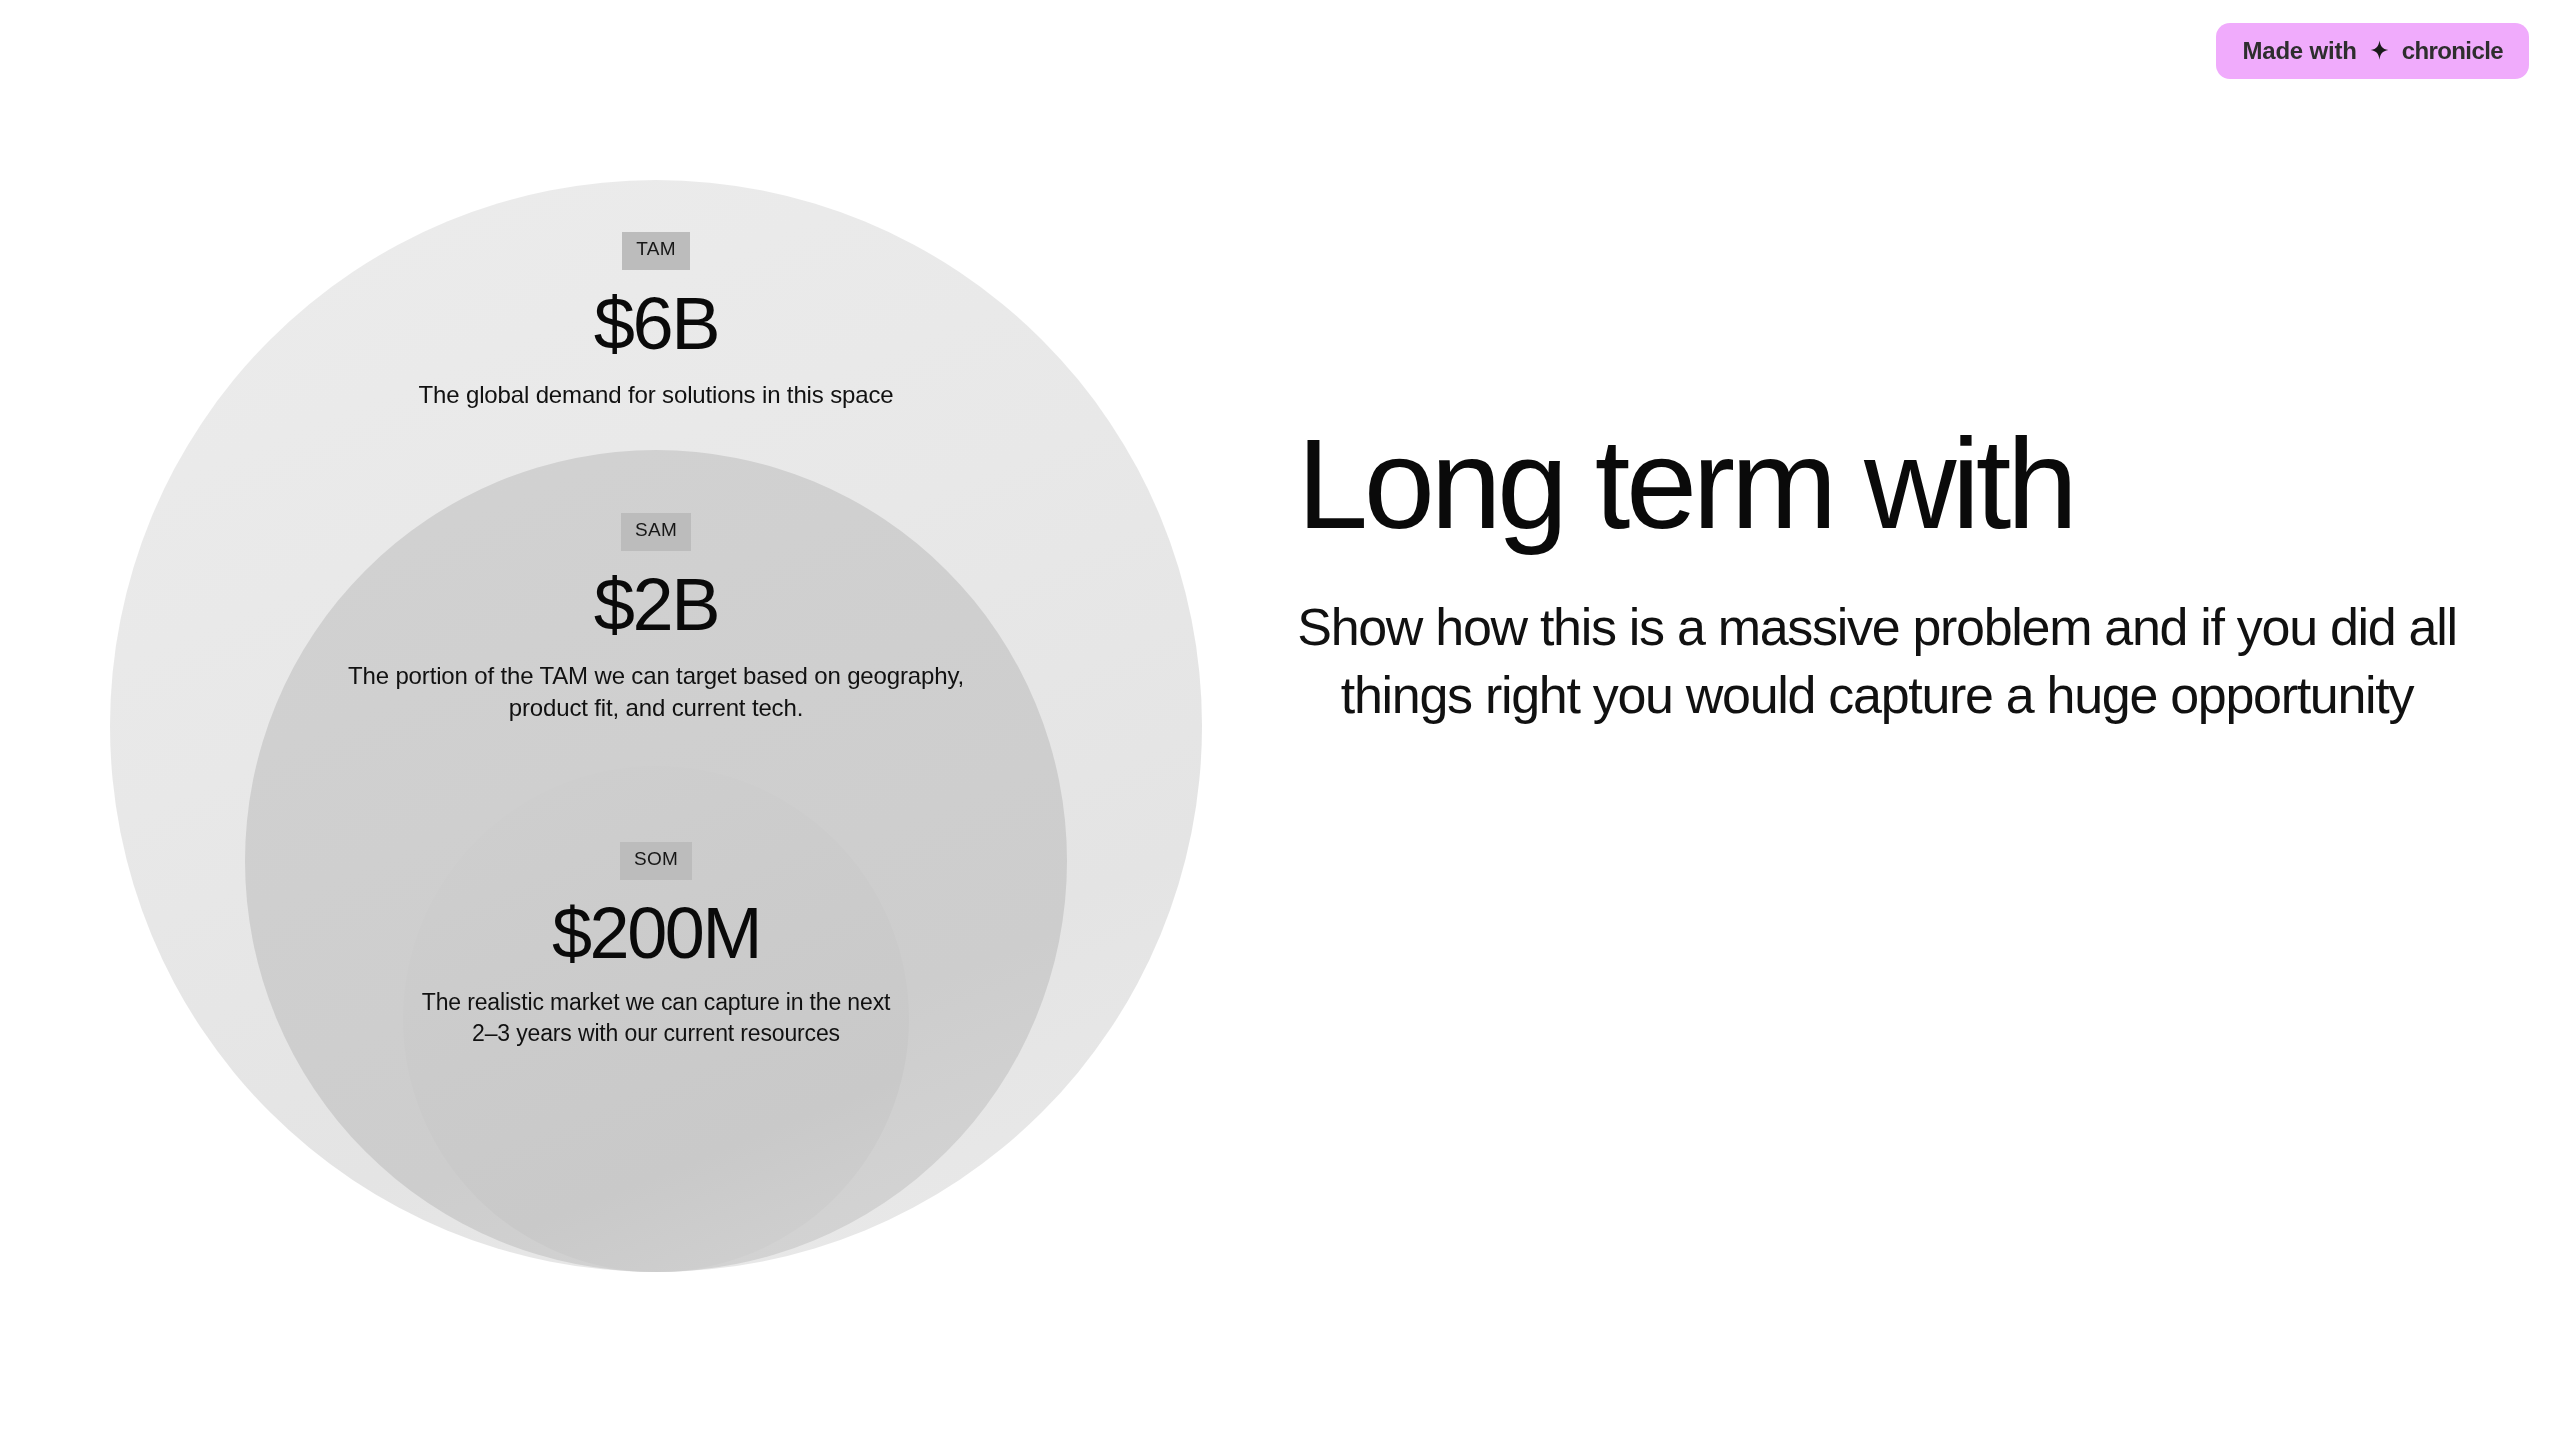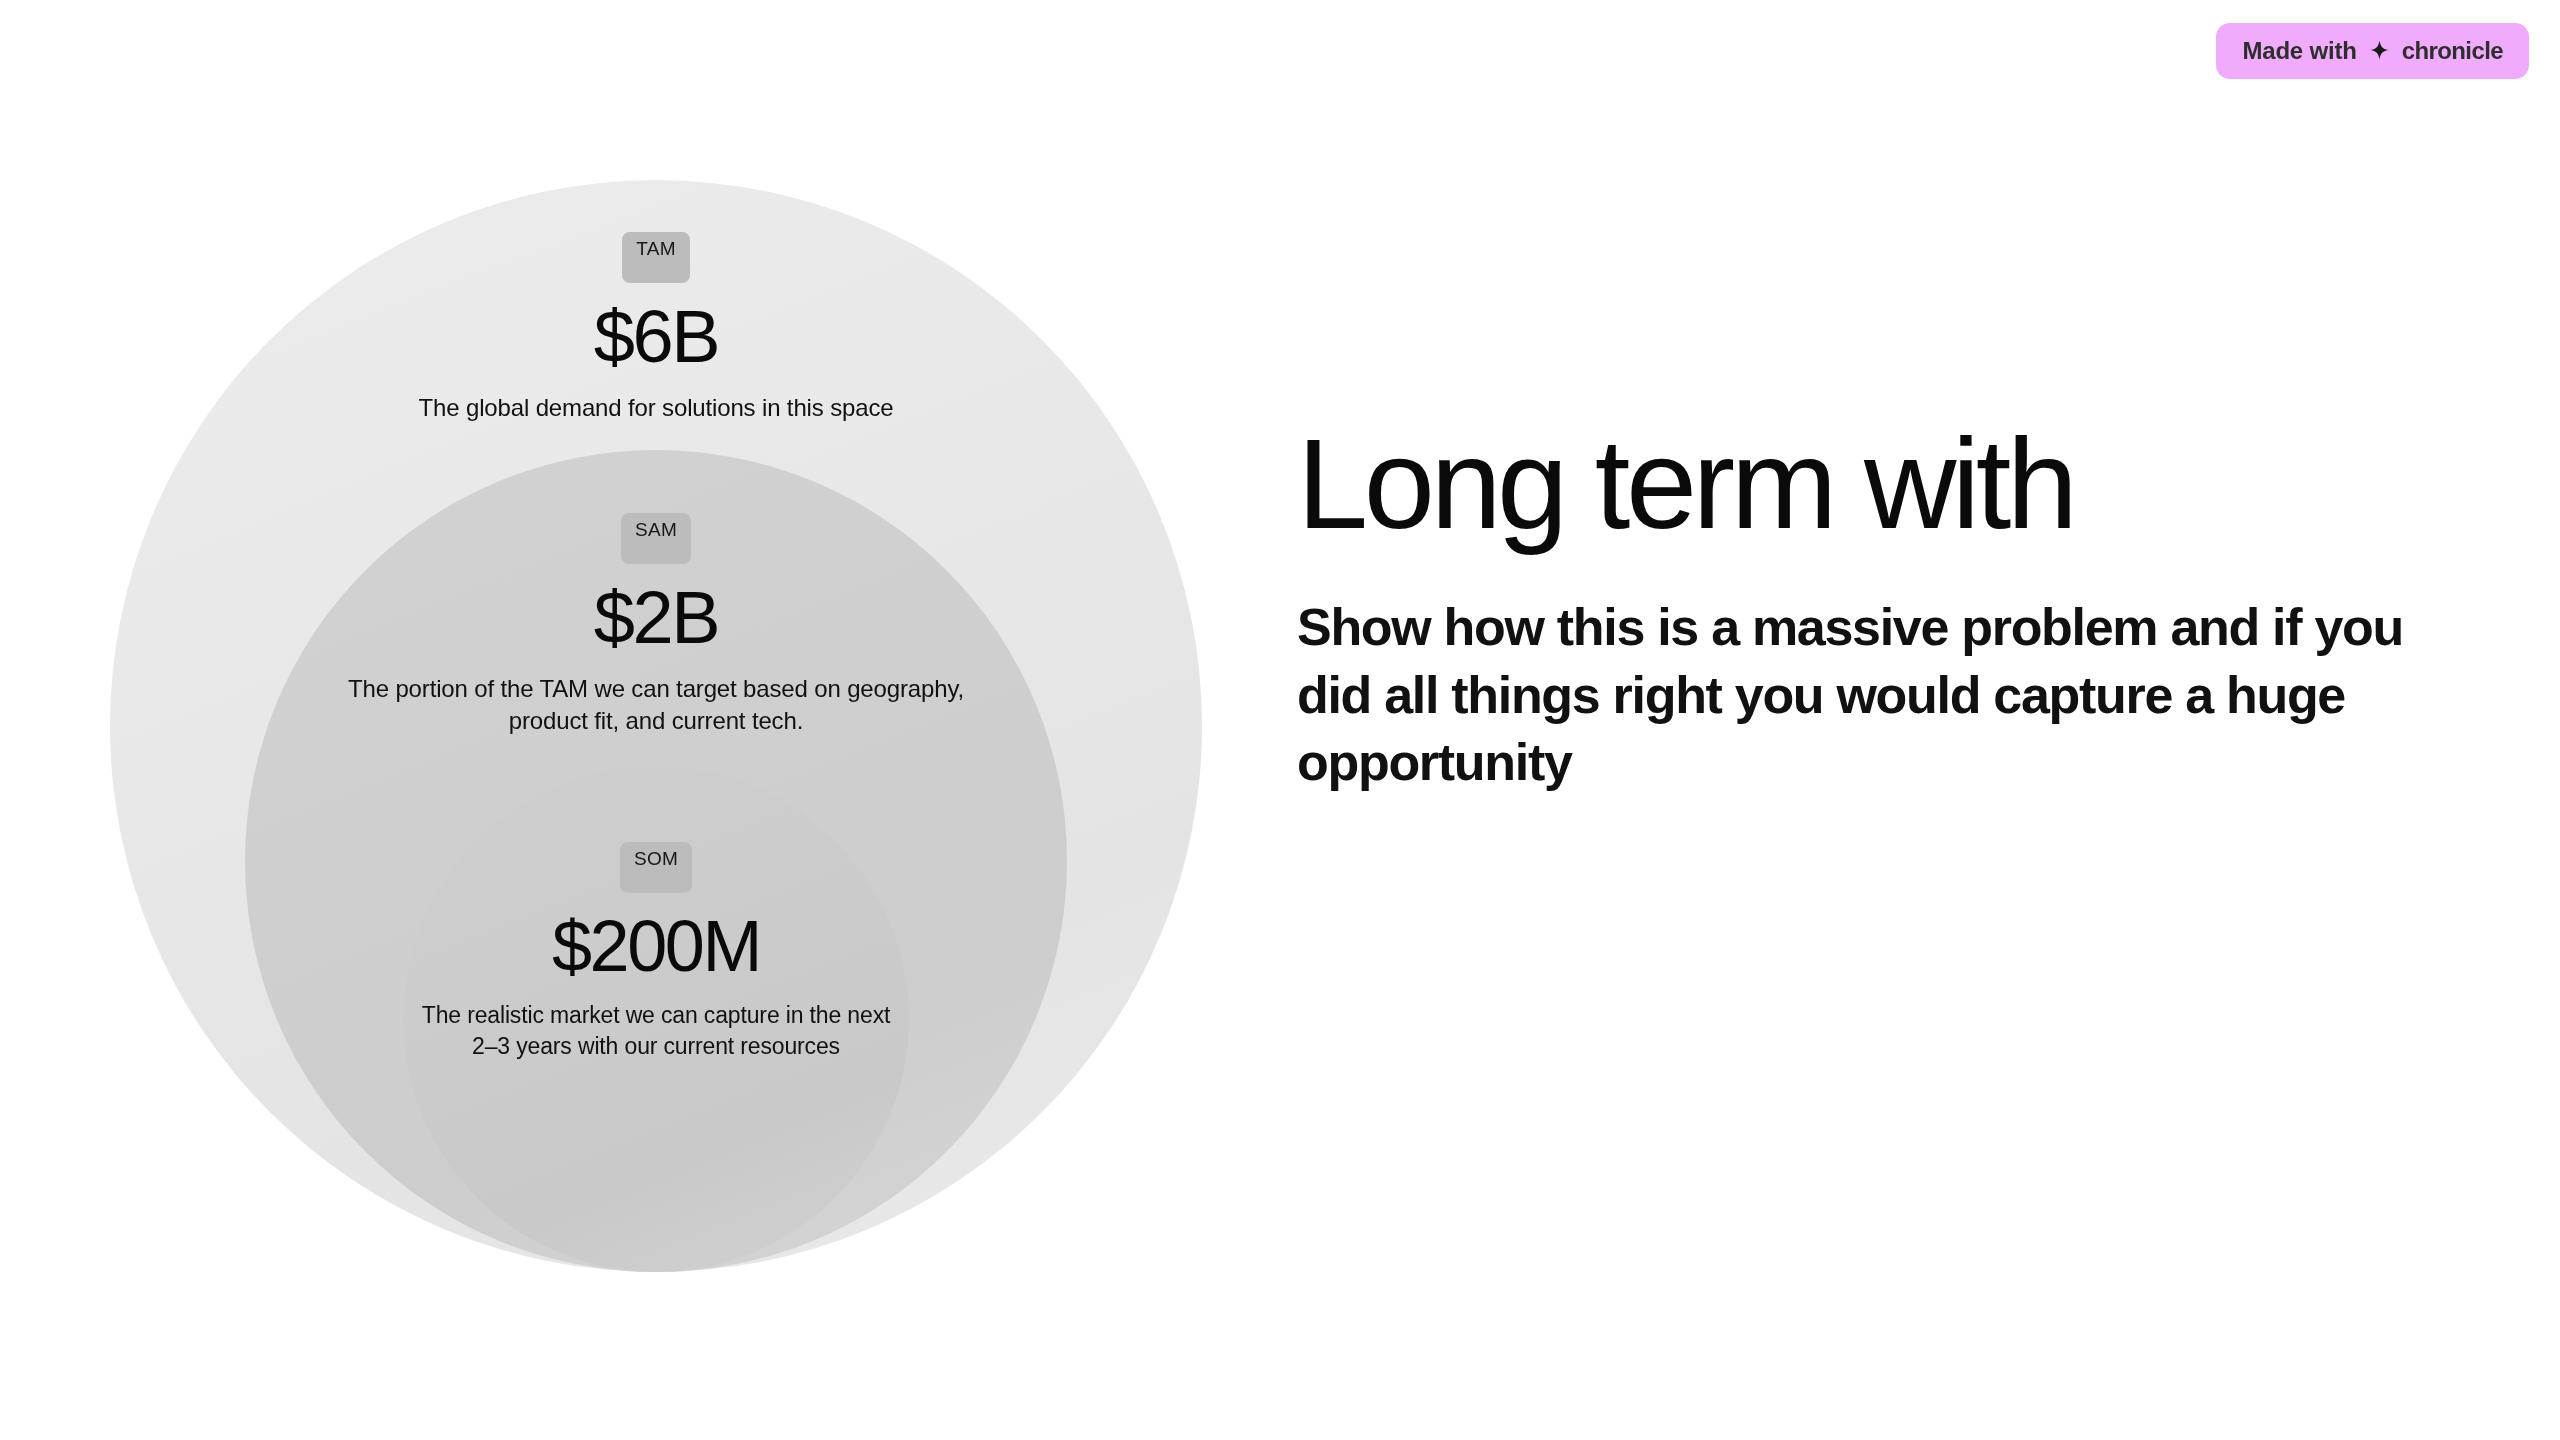--- a/index.html
+++ b/index.html
@@ -102,22 +102,22 @@
   .content-som { width: 470px; }
   .content-sam { width: 660px; }
 
   .segment-pill {
     display: inline-block;
     background: #bcbcbc;
     color: #171717;
     font-size: 19px;
     font-weight: 400;
     letter-spacing: 0.3px;
-    padding: 7px 14px 25px;
-    border-radius: 8px;
+    padding: 7px 14px 12px;
+    border-radius: 0;
     line-height: 1;
   }
 
   .segment-value {
     font-size: 74px;
     font-weight: 400;
     letter-spacing: -2.4px;
     line-height: 1.04;
     margin-top: 16px;
     color: #0a0a0a;
@@ -147,25 +147,26 @@
     font-weight: 400;
     letter-spacing: -4.5px;
     line-height: 1.0;
     color: #0a0a0a;
     white-space: nowrap;
   }
 
   .slide-body {
     margin-top: 46px;
     font-size: 52px;
-    font-weight: 700;
+    font-weight: 400;
     line-height: 1.3;
     letter-spacing: -1.3px;
     color: #111111;
     max-width: 1160px;
+    text-align: center;
   }
 </style>
 </head>
 <body>
 
 <div class="slide">
 
   <div class="made-with-badge">
     <span class="made-label">Made with</span>
     <span class="sparkle-icon">

